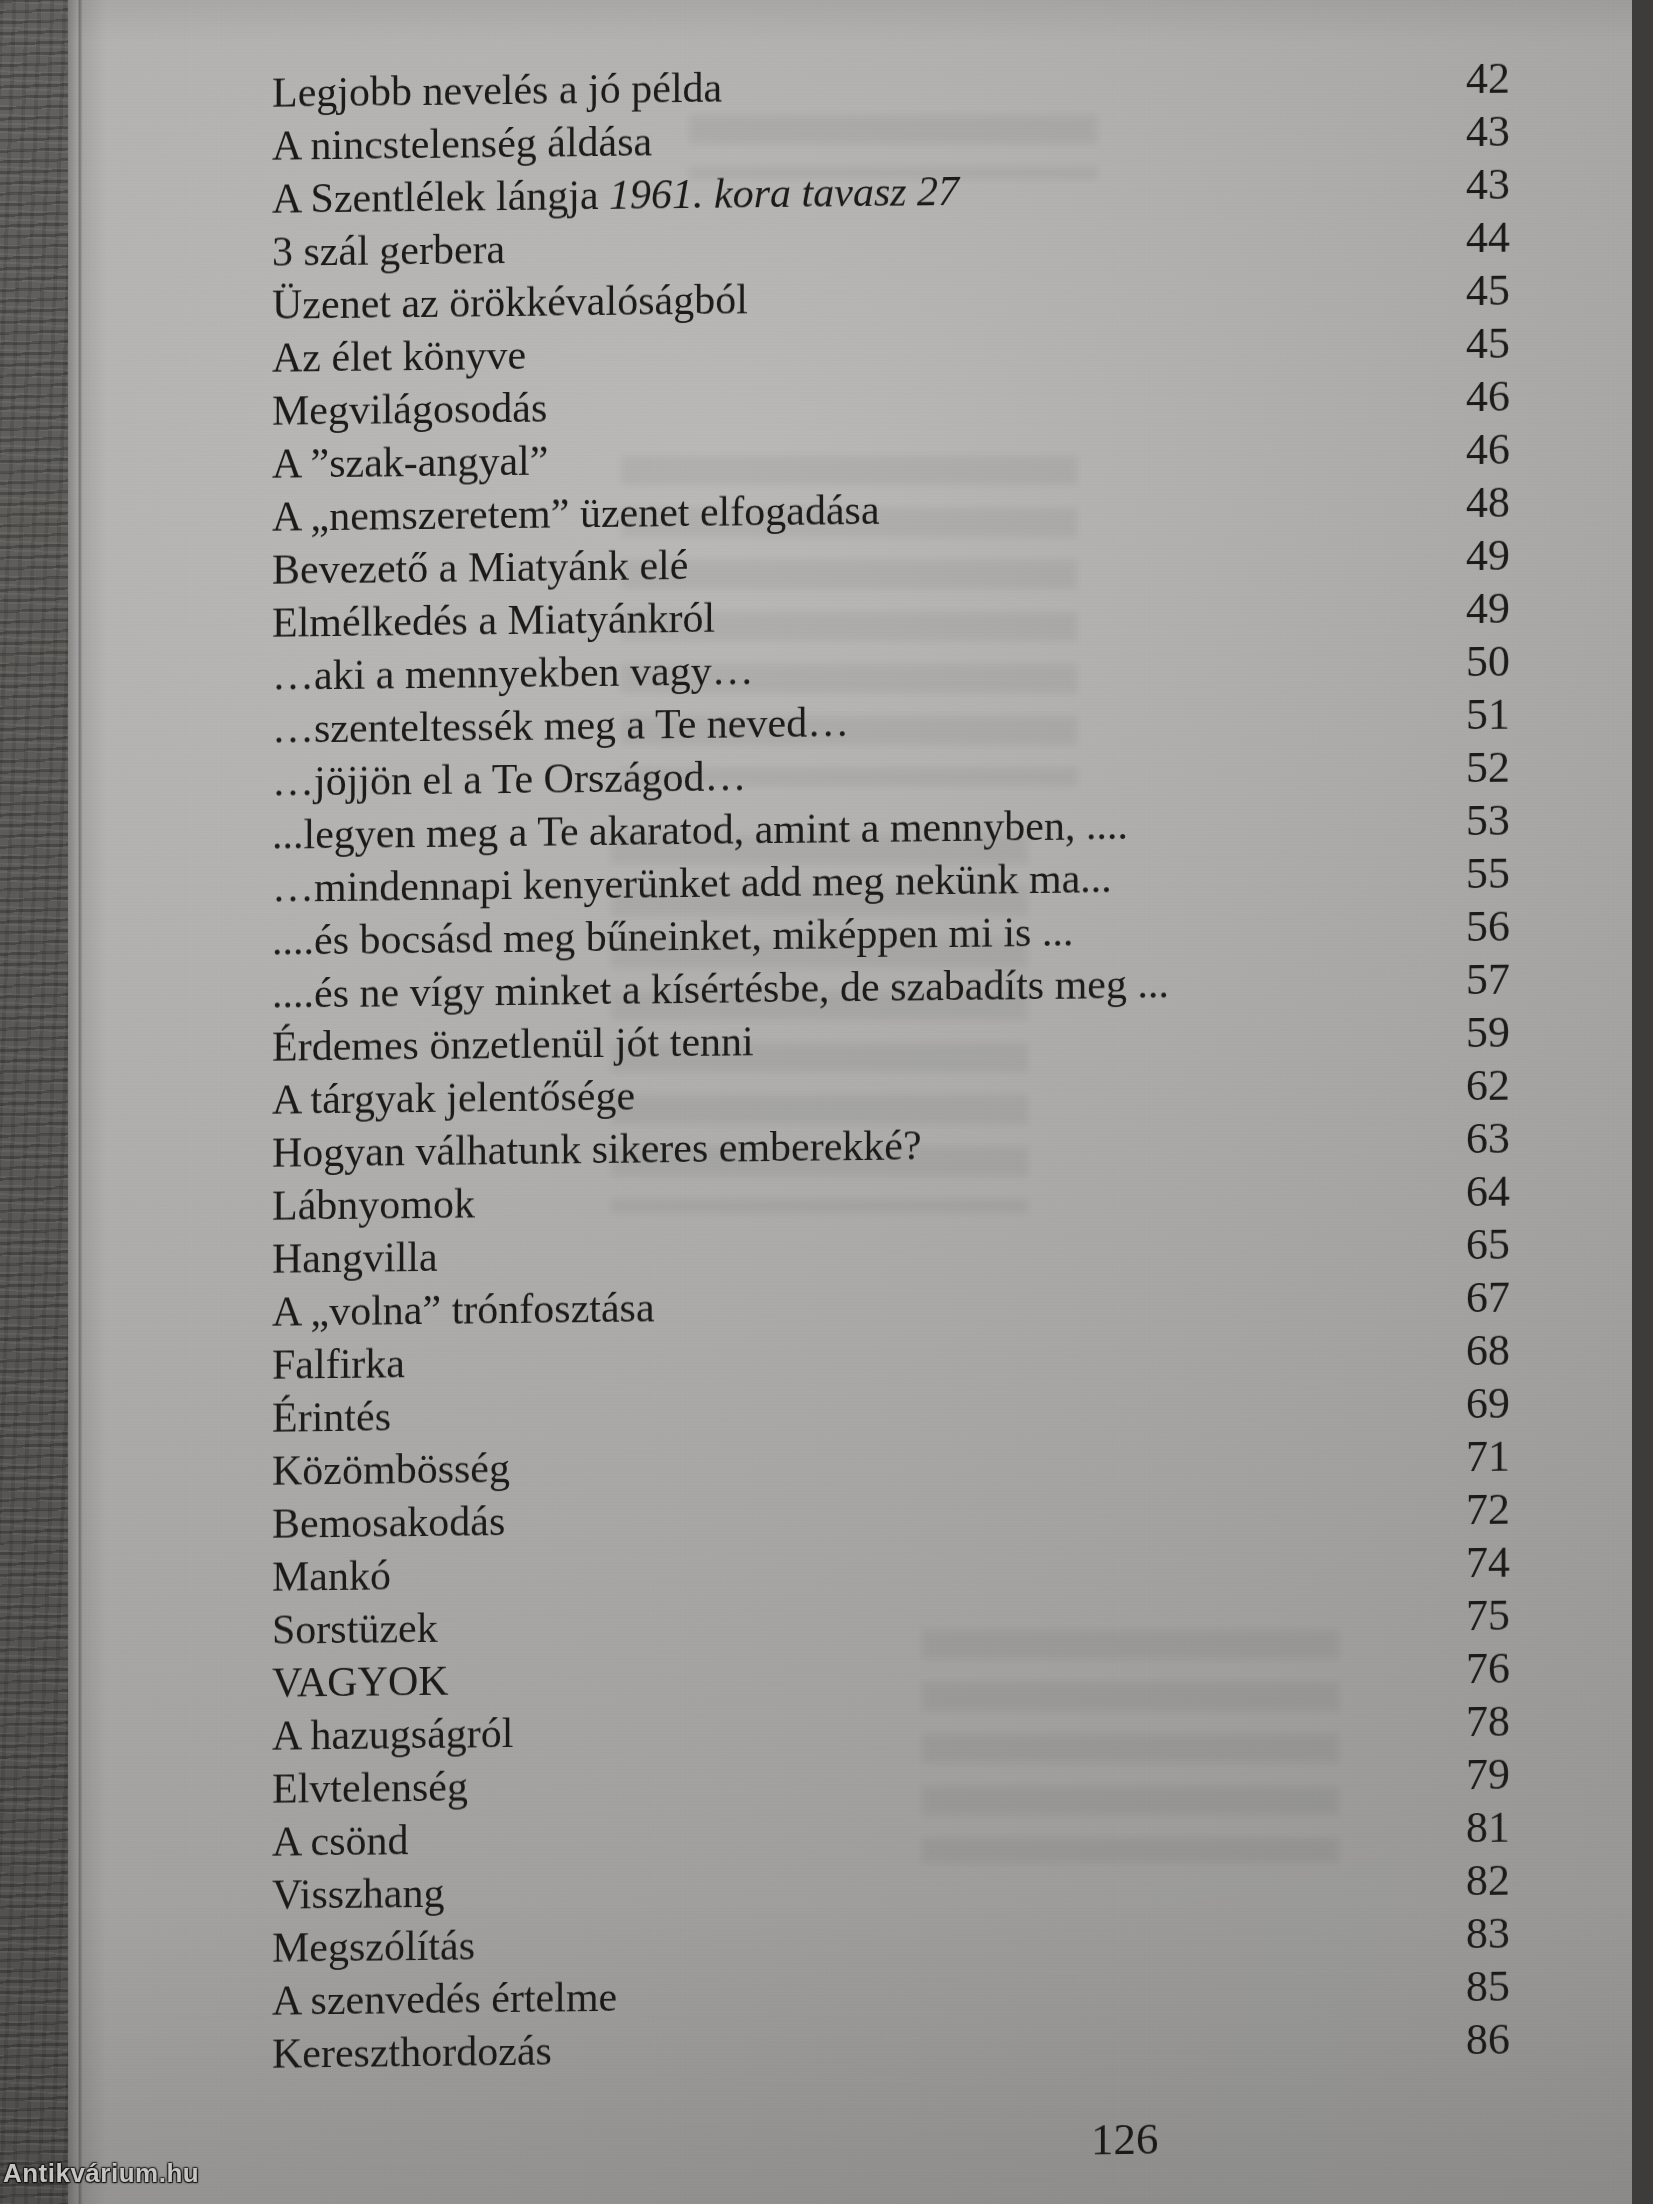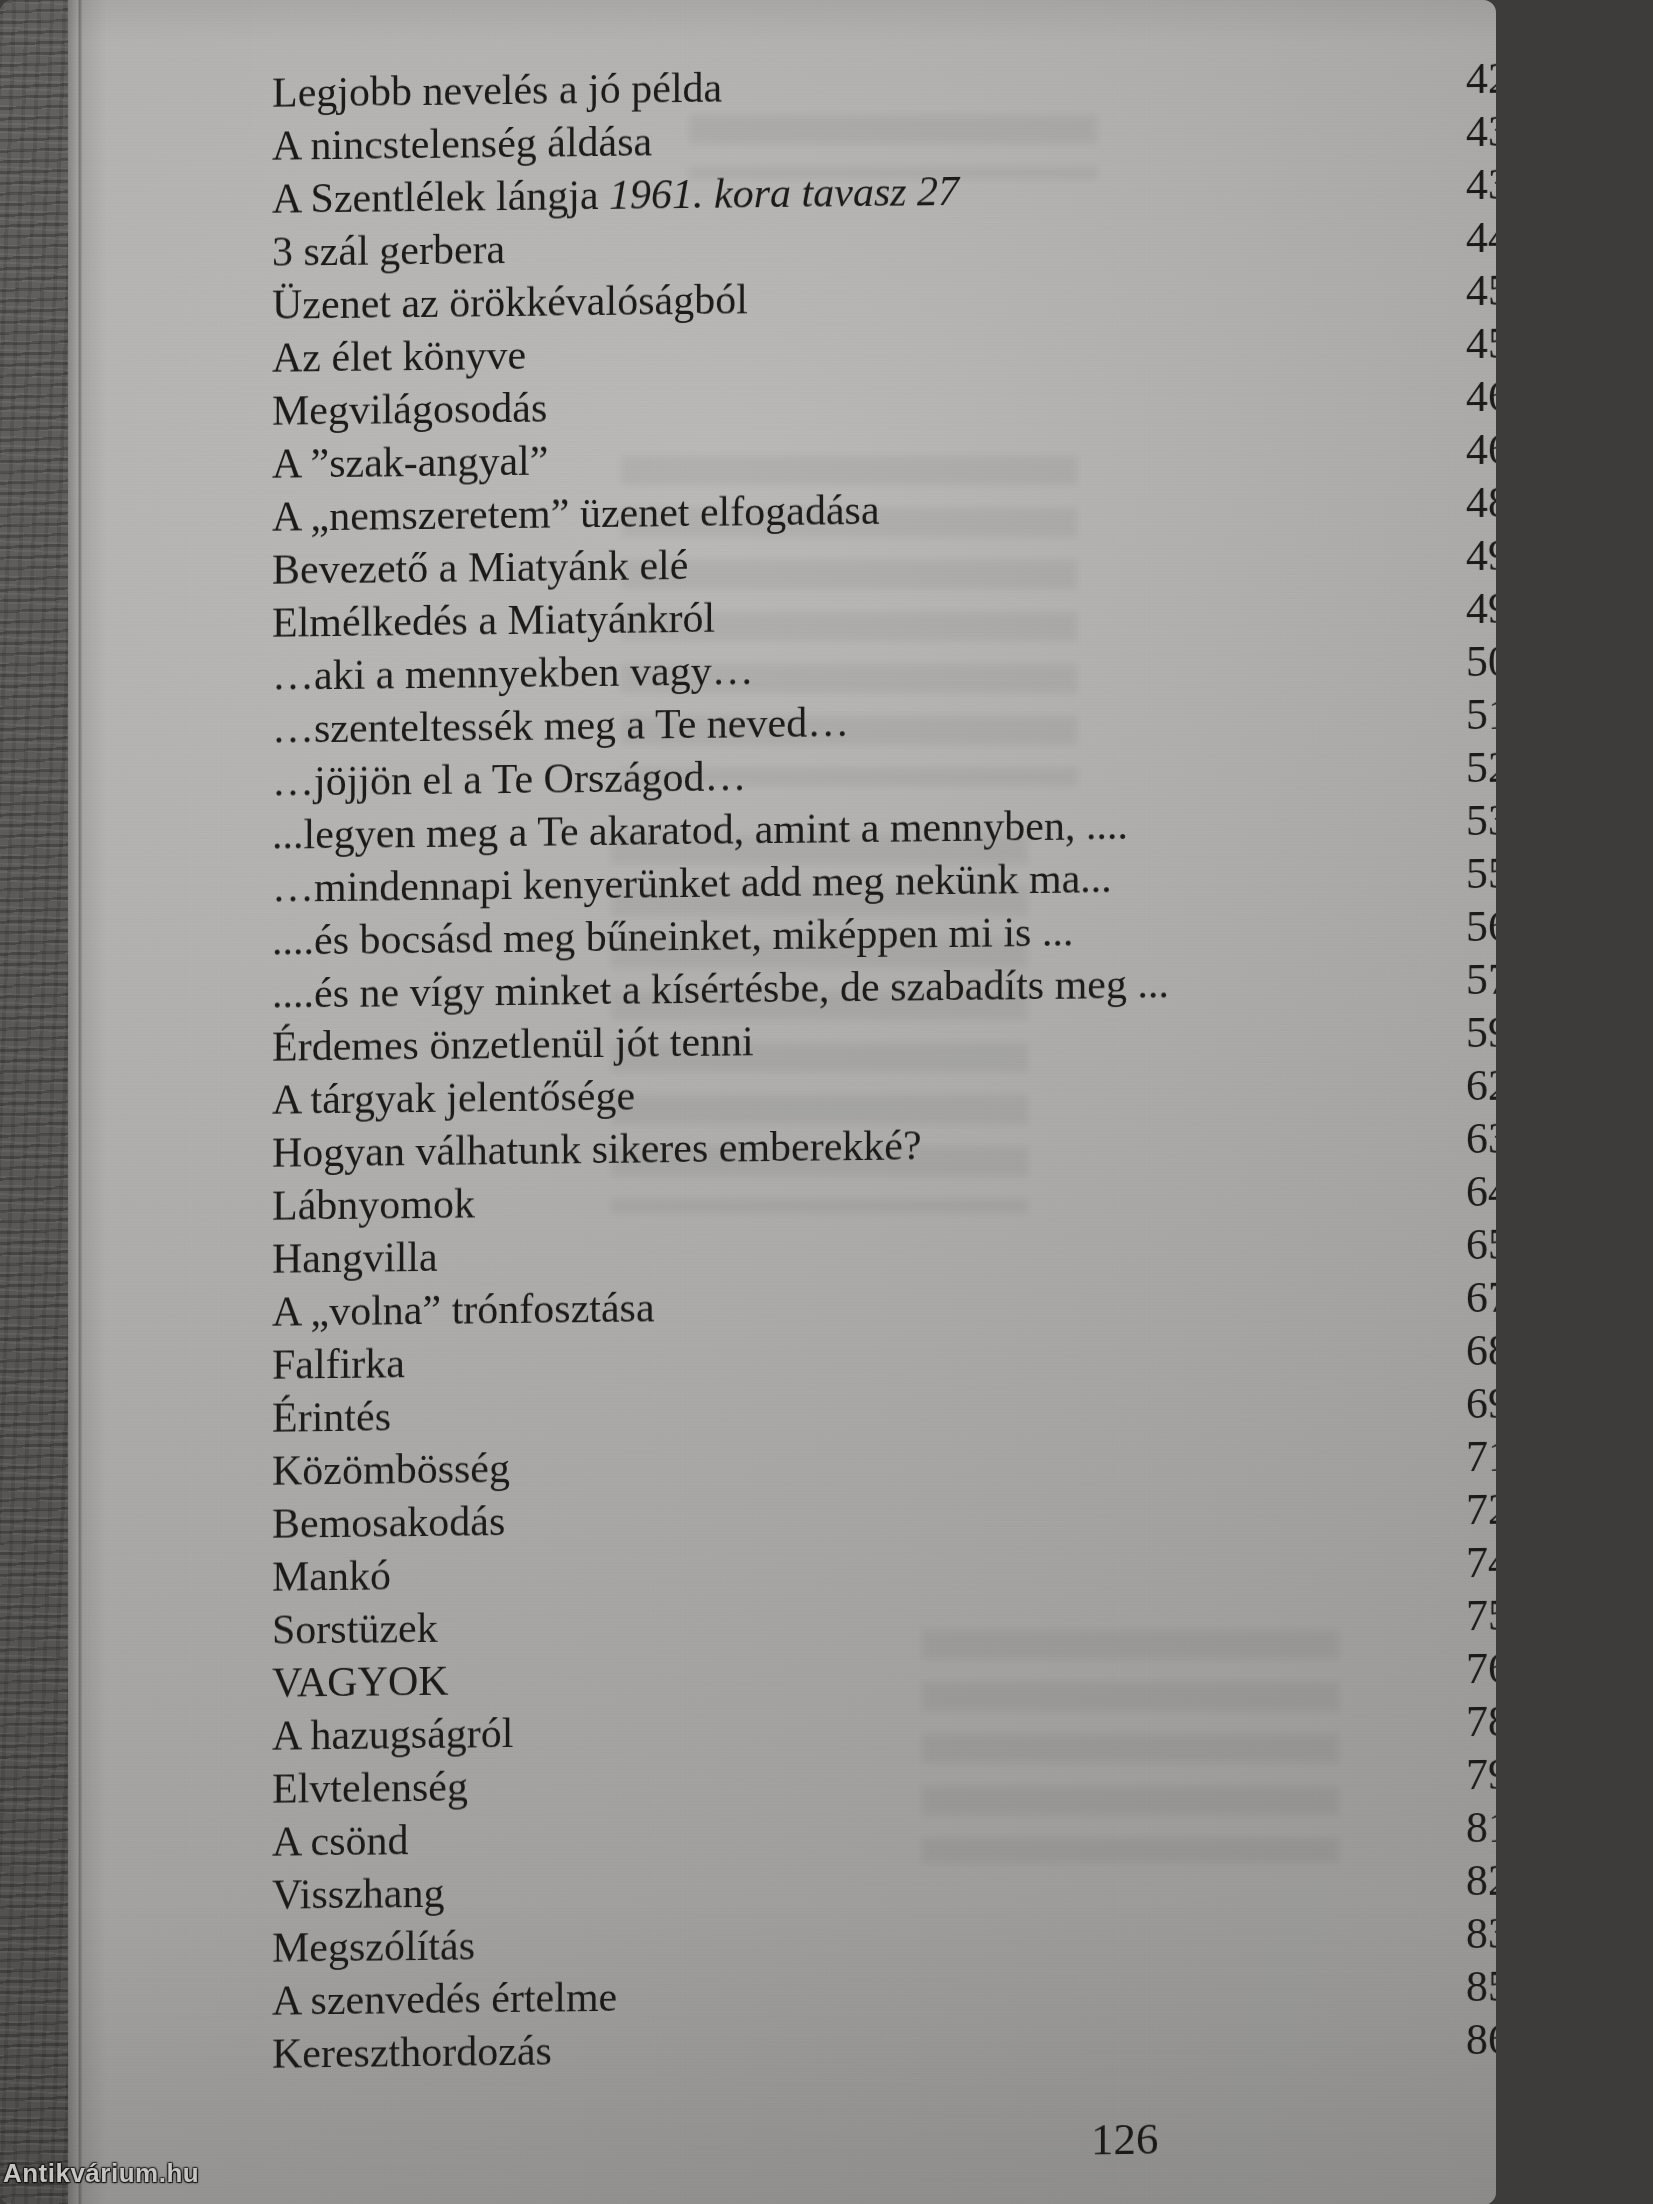--- a/index.html
+++ b/index.html
@@ -1,22 +1,21 @@
 <!DOCTYPE html>
 <html style="--paper: #b3b2b0; --ink: #1b1a18; --wood: #5b5a57; --watermark: #c6c5c3;"><head>
 <meta charset="utf-8">
 <style>
   html,body{margin:0;padding:0;background:#3d3c3a;}
   .scene{
     position:relative;
-    width:1496px;height:2205px;
+    width:1632px;height:2205px;
     overflow:hidden;
     background:var(--wood,#5b5a57);
     font-family:"Liberation Serif", serif;
-    border-radius:13px;
   }
   
   .wood{
     position:absolute;left:0;top:0;width:87px;height:100%;
     background-color:var(--wood,#5b5a57);
     background-image:
       repeating-linear-gradient(178deg, rgba(0,0,0,0.22) 0 2.9px, rgba(0,0,0,0) 2.9px 10.7px),
       repeating-linear-gradient(2deg, rgba(255,255,255,0.05) 0 1.9px, rgba(0,0,0,0) 1.9px 8.7px),
       repeating-linear-gradient(92deg, rgba(0,0,0,0.10) 0 3.9px, rgba(0,0,0,0) 3.9px 12.6px),
       linear-gradient(180deg,#62615e 0%,#595856 55%,#504f4d 100%);

